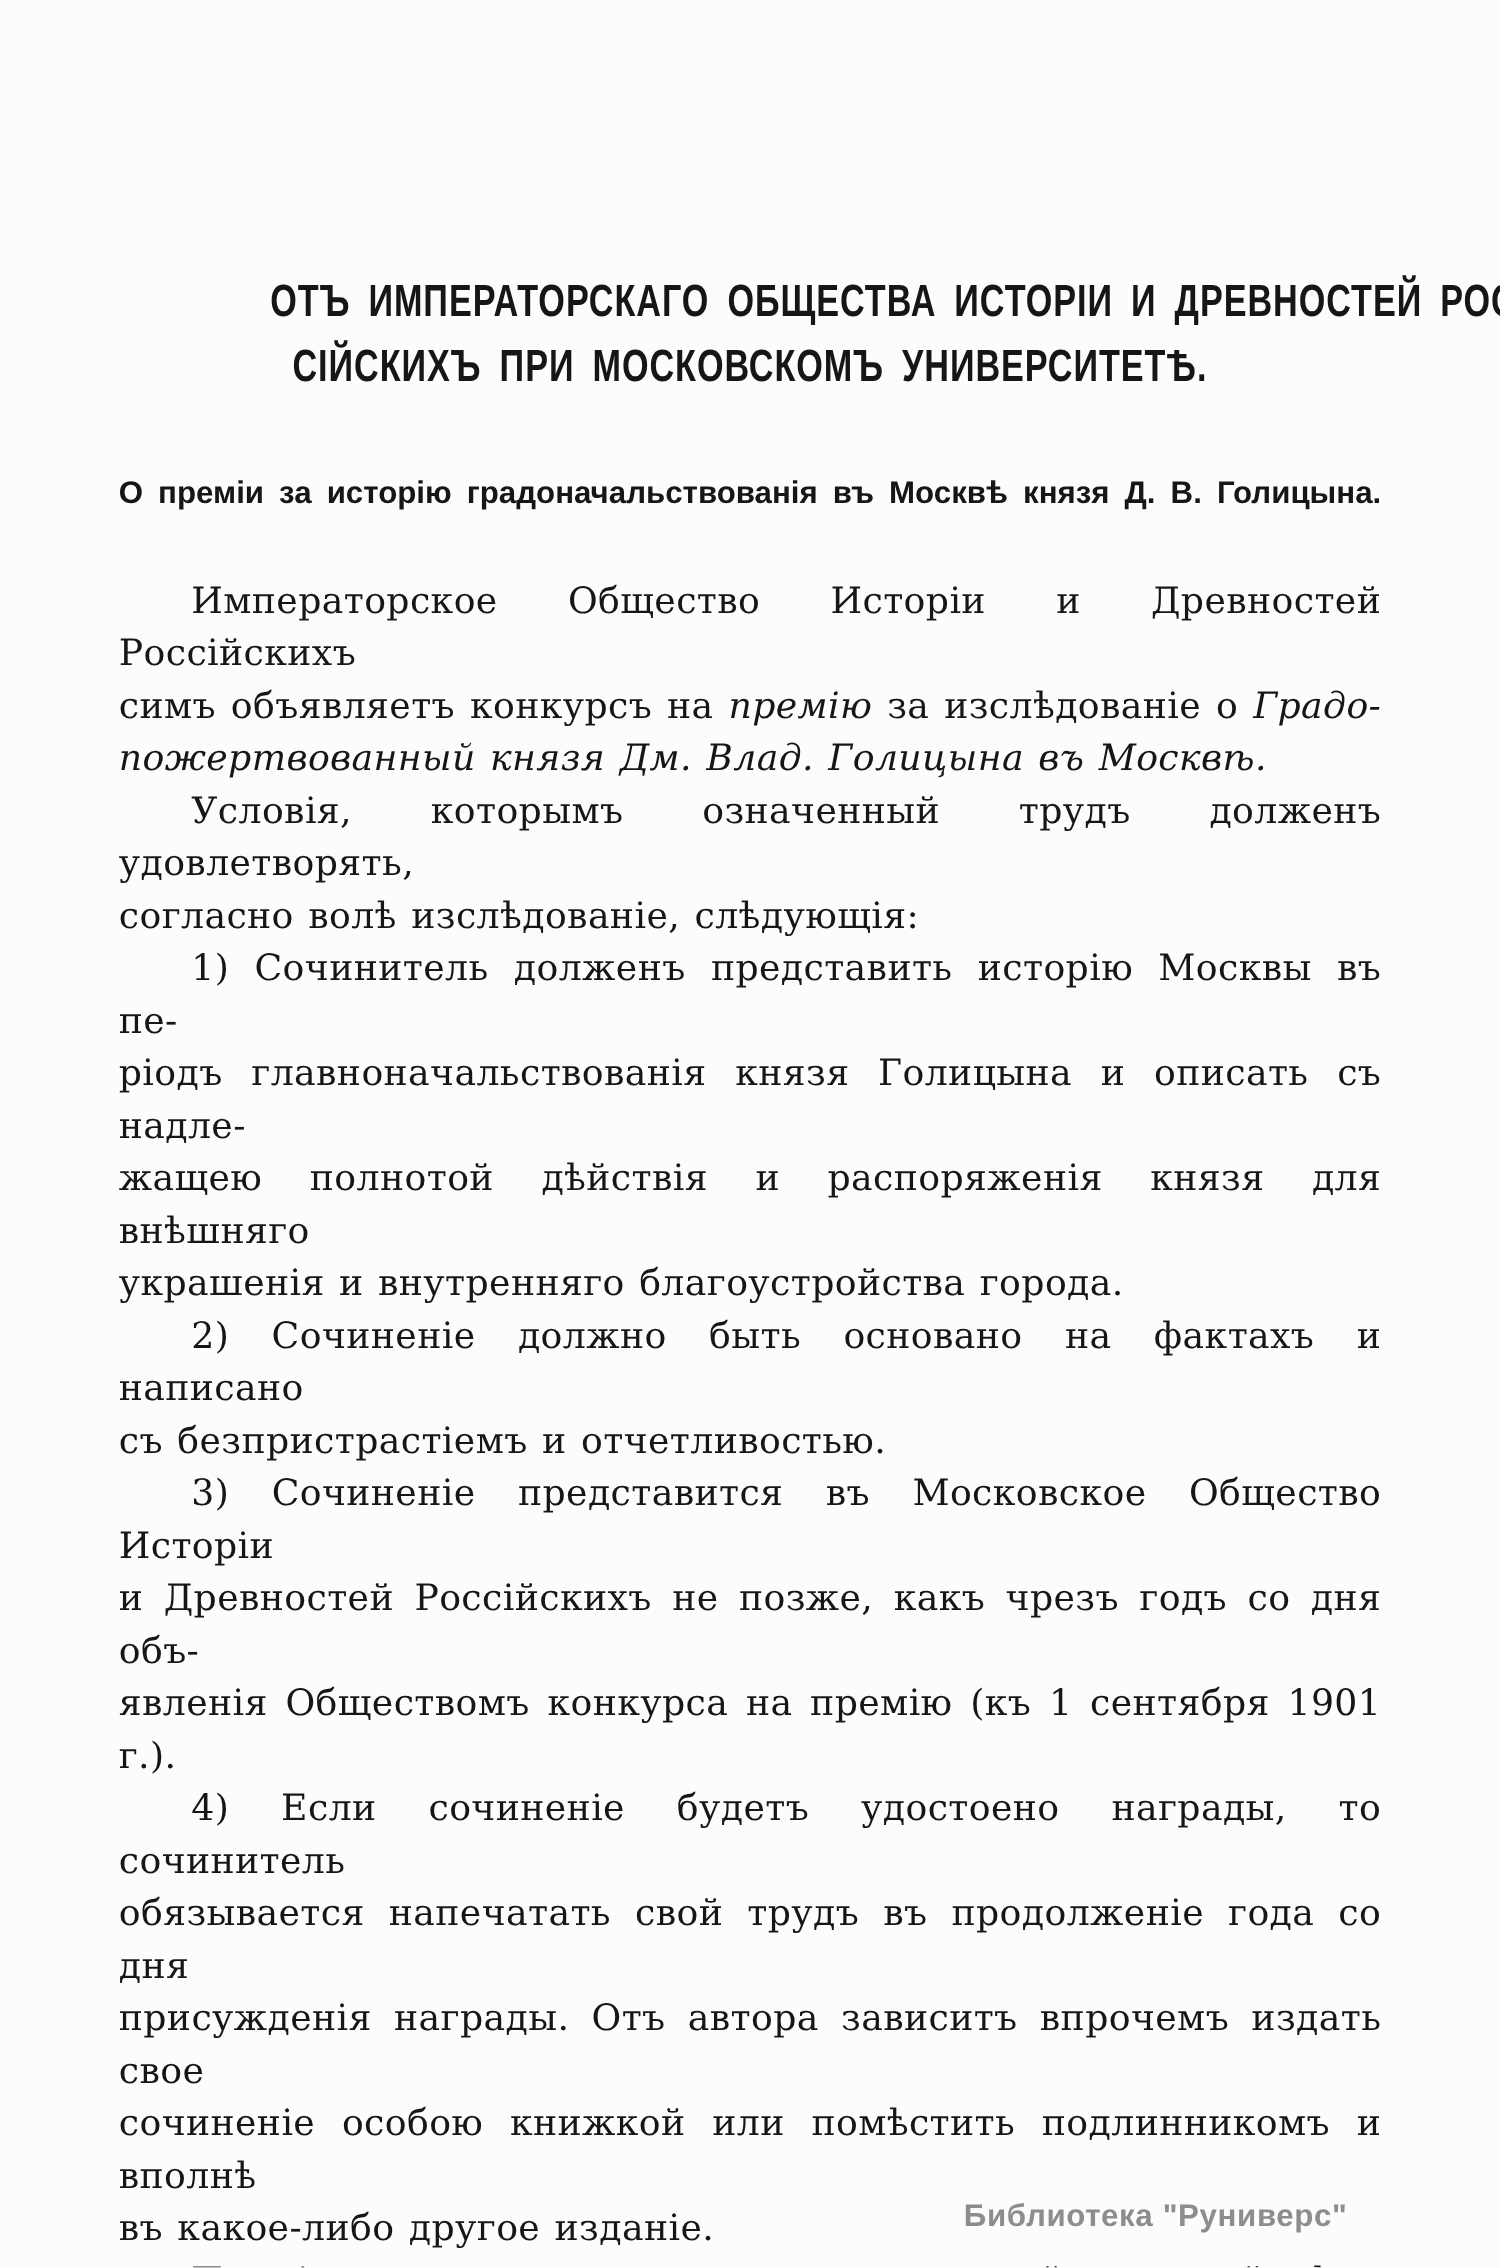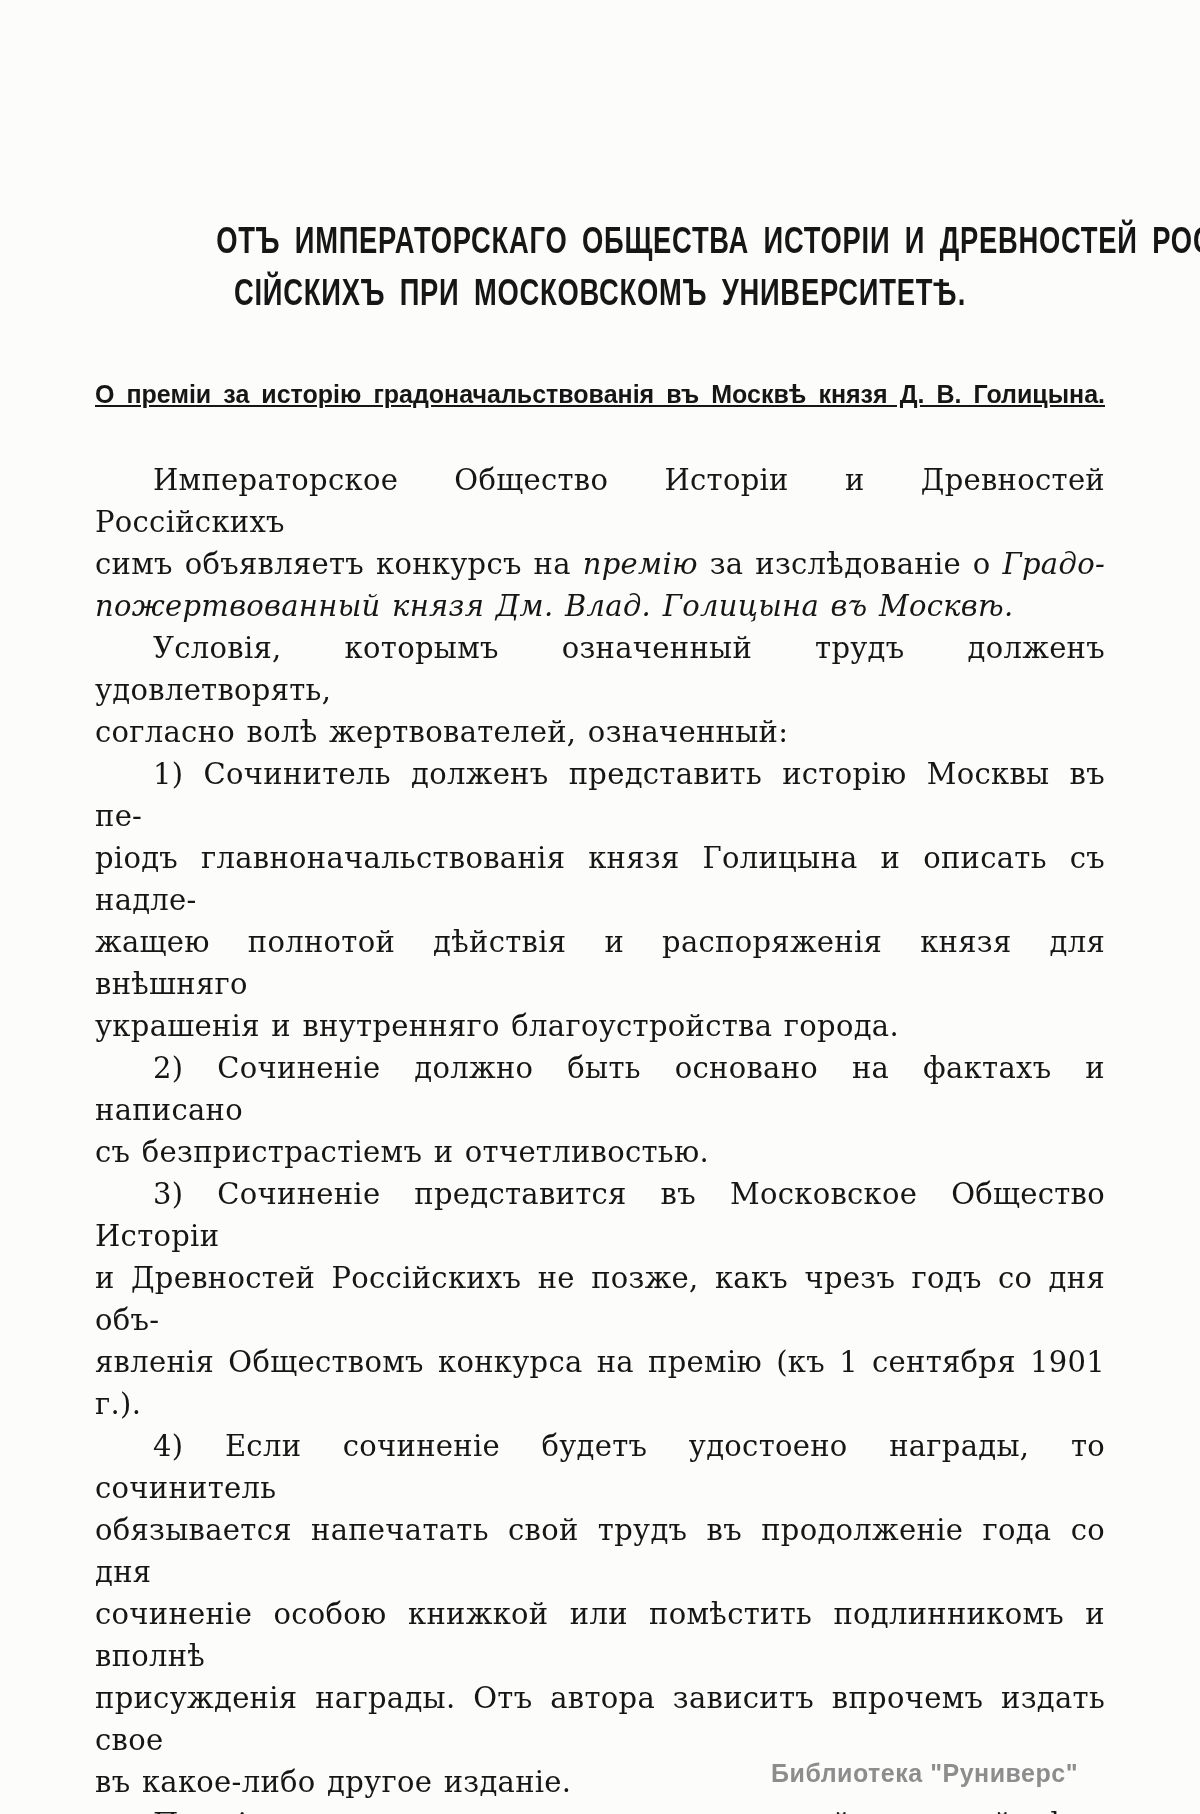--- a/index.html
+++ b/index.html
@@ -34,21 +34,20 @@
   }
   .subtitle {
     margin-top: 58px;
     font-family: "Liberation Sans", sans-serif;
     font-weight: 700;
     font-size: 25px;
     line-height: 34px;
     text-align: justify;
     text-align-last: justify;
     word-spacing: 2px;
-    text-decoration: underline;
   }
   .doc-body {
     margin-top: 48px;
     font-size: 29px;
     line-height: 42px;
     word-spacing: 2px;
     letter-spacing: 0.3px;
   }
   .line {
     text-align: justify;
@@ -83,33 +82,33 @@
     <div class="hline">СІЙСКИХЪ ПРИ МОСКОВСКОМЪ УНИВЕРСИТЕТѢ.</div>
   </div>
 
   <div class="subtitle">О преміи за исторію градоначальствованія въ Москвѣ князя Д. В. Голицына.</div>
 
   <div class="doc-body" id="doc-body">
       <div class="line indent"><span>Императорское Общество Исторіи и Древностей Россійскихъ</span></div>
       <div class="line"><span>симъ объявляетъ конкурсъ на </span><em>премію</em><span> за изслѣдованіе о </span><em>Градо-</em></div>
       <div class="line last"><em>пожертвованный князя Дм. Влад. Голицына въ Москвѣ.</em></div>
       <div class="line indent"><span>Условія, которымъ означенный трудъ долженъ удовлетворять,</span></div>
-      <div class="line last"><span>согласно волѣ жертвователей, означенный:</span></div>
+      <div class="line last"><span>согласно волѣ изслѣдованіе, слѣдующія:</span></div>
       <div class="line indent"><span>1) Сочинитель долженъ представить исторію Москвы въ пе-</span></div>
       <div class="line"><span>ріодъ главноначальствованія князя Голицына и описать съ надле-</span></div>
       <div class="line"><span>жащею полнотой дѣйствія и распоряженія князя для внѣшняго</span></div>
       <div class="line last"><span>украшенія и внутренняго благоустройства города.</span></div>
       <div class="line indent"><span>2) Сочиненіе должно быть основано на фактахъ и написано</span></div>
       <div class="line last"><span>съ безпристрастіемъ и отчетливостью.</span></div>
       <div class="line indent"><span>3) Сочиненіе представится въ Московское Общество Исторіи</span></div>
       <div class="line"><span>и Древностей Россійскихъ не позже, какъ чрезъ годъ со дня объ-</span></div>
       <div class="line last"><span>явленія Обществомъ конкурса на премію (къ 1 сентября 1901 г.).</span></div>
       <div class="line indent"><span>4) Если сочиненіе будетъ удостоено награды, то сочинитель</span></div>
       <div class="line"><span>обязывается напечатать свой трудъ въ продолженіе года со дня</span></div>
+      <div class="line"><span>присужденія награды. Отъ автора зависитъ впрочемъ издать свое</span></div>
       <div class="line"><span>сочиненіе особою книжкой или помѣстить подлинникомъ и вполнѣ</span></div>
-      <div class="line"><span>присужденія награды. Отъ автора зависитъ впрочемъ издать свое</span></div>
       <div class="line last"><span>въ какое-либо другое изданіе.</span></div>
       <div class="line indent"><span>Премію составляетъ весь пожертвованный для этой цѣли</span></div>
     </div>
 
   <div class="watermark">Библиотека "Руниверс"</div>
 
 </div>
 
 </body></html>

